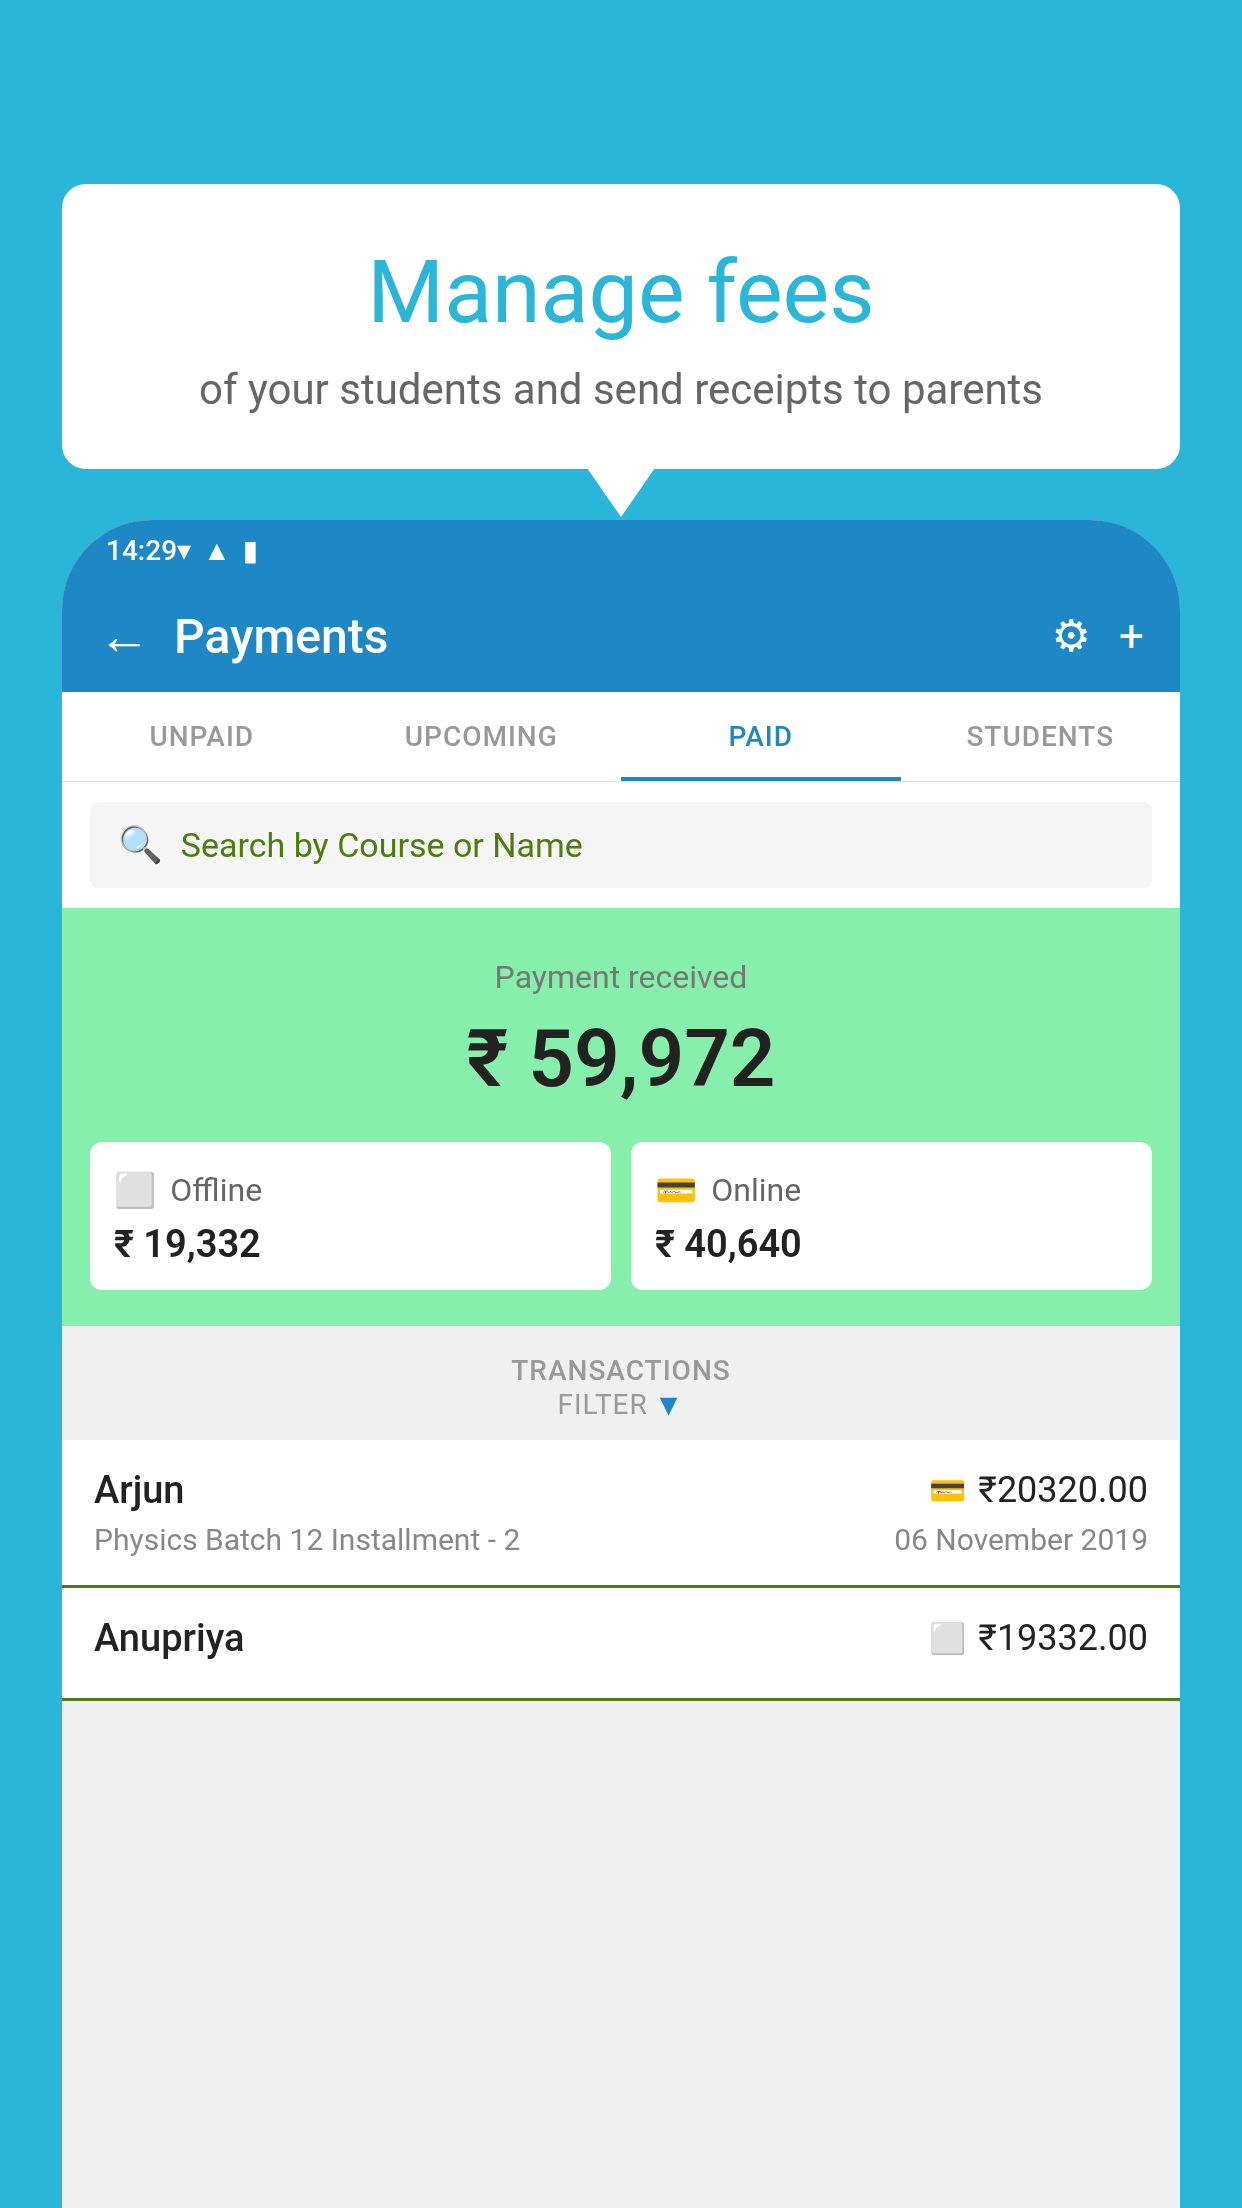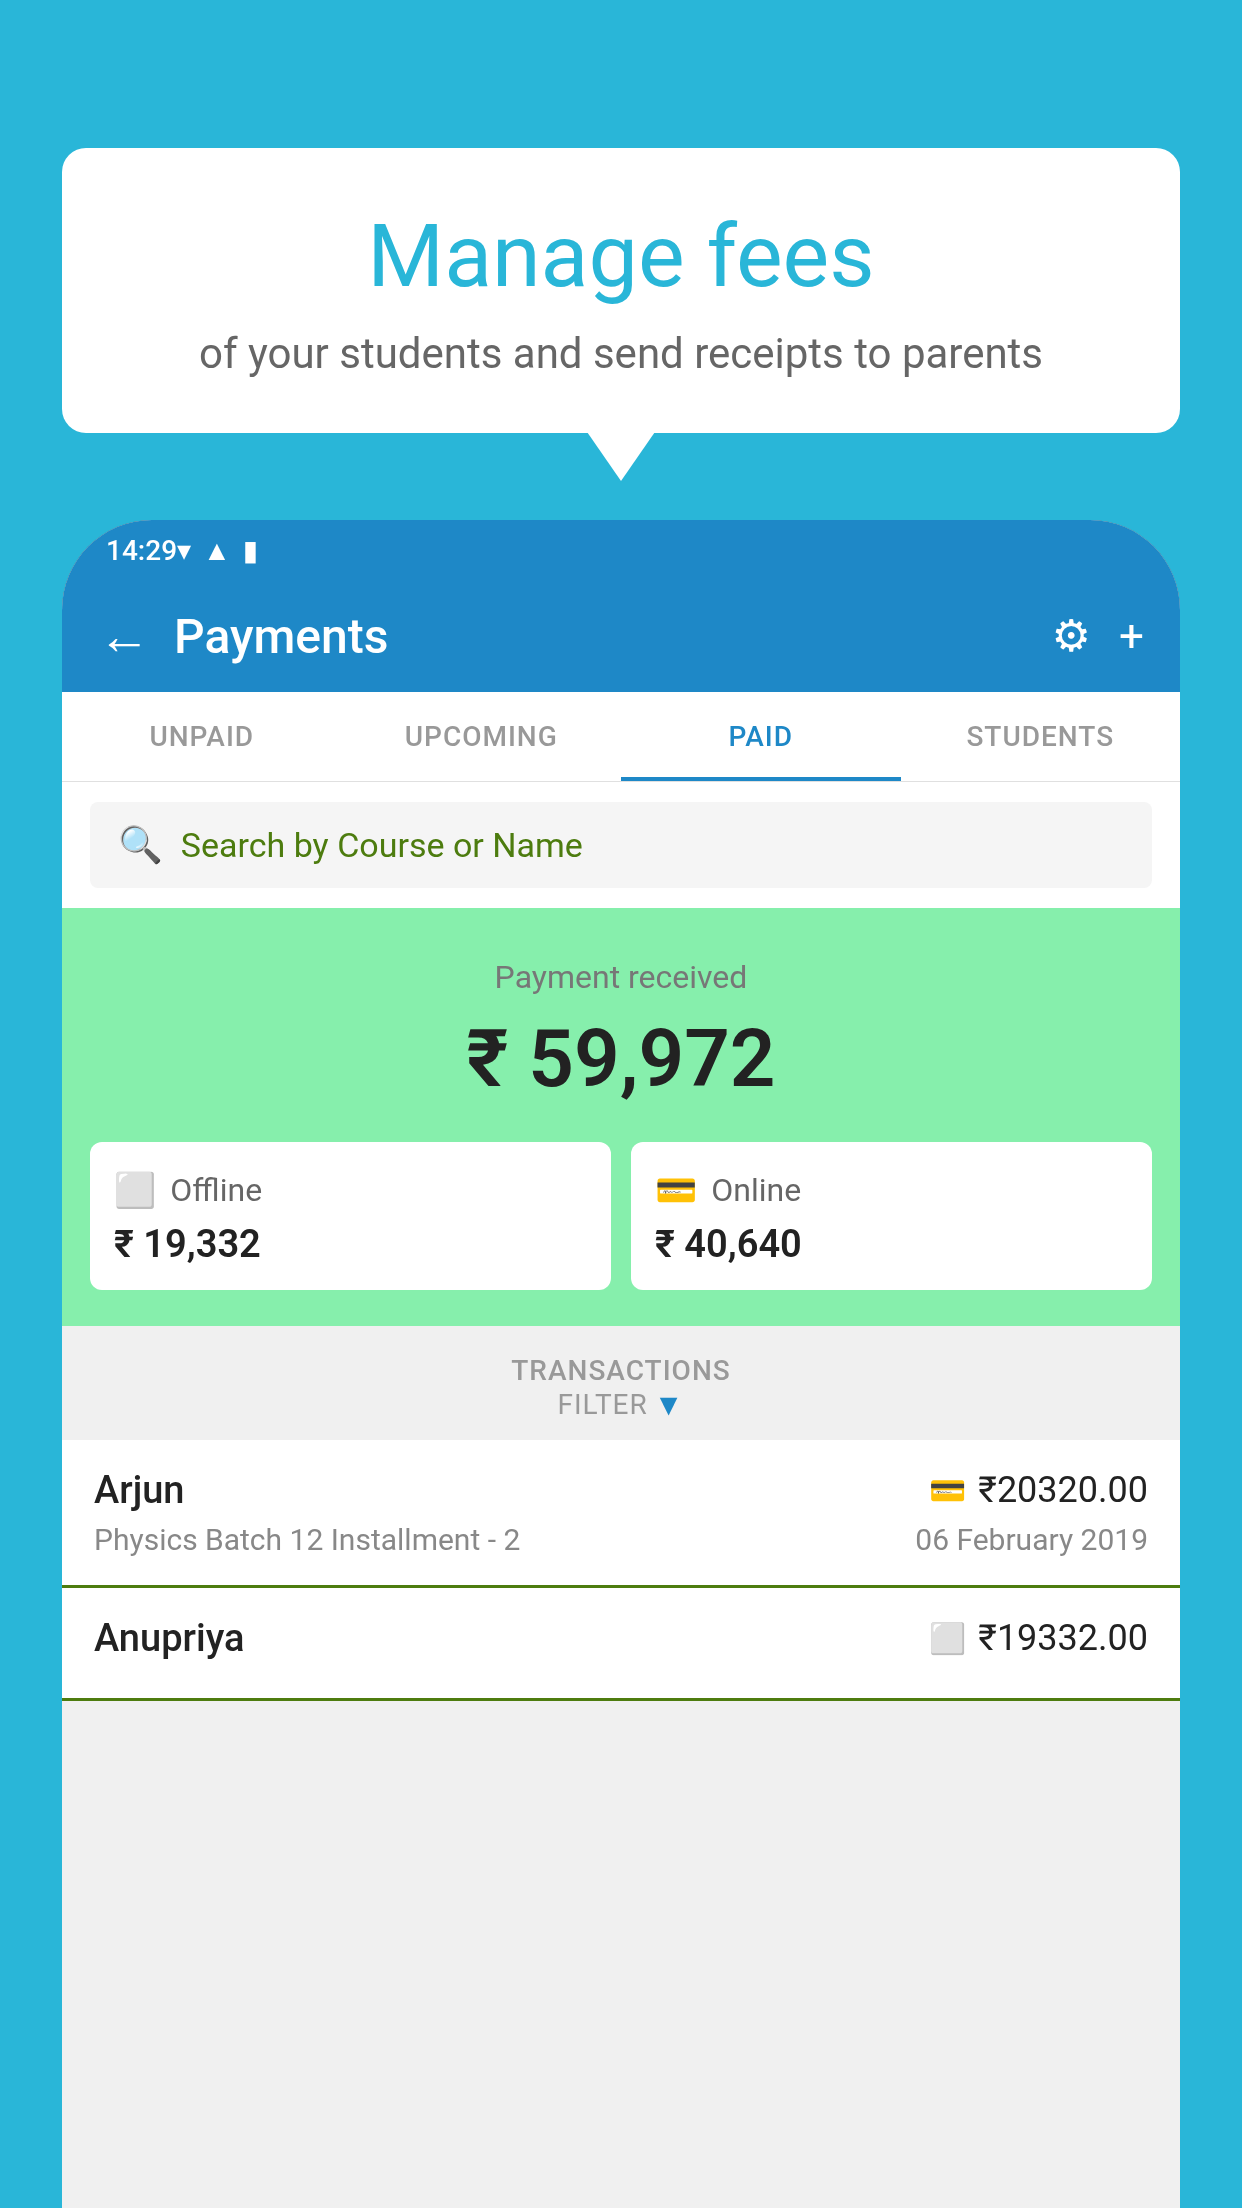--- a/index.html
+++ b/index.html
@@ -20,20 +20,21 @@
       left: 62px;
       right: 62px;
     }
 
     .speech-bubble {
       background: white;
       border-radius: 24px;
       padding: 60px 40px 55px;
       text-align: center;
       position: relative;
+      margin-top: 36px;
     }
 
     .speech-bubble::after {
       content: '';
       position: absolute;
       bottom: -48px;
       left: 50%;
       transform: translateX(-50%);
       width: 0;
       height: 0;
@@ -420,21 +421,21 @@
         <div class="transaction-row">
           <div class="transaction-row-top">
             <span class="transaction-name">Arjun</span>
             <div class="transaction-amount-container">
               <span class="transaction-icon">💳</span>
               <span class="transaction-amount">₹20320.00</span>
             </div>
           </div>
           <div class="transaction-row-bottom">
             <span class="transaction-course">Physics Batch 12 Installment - 2</span>
-            <span class="transaction-date">06 February 2019</span>
+            <span class="transaction-date">06 November 2019</span>
           </div>
         </div>
 
         <div class="transaction-row">
           <div class="transaction-row-top">
             <span class="transaction-name">Anupriya</span>
             <div class="transaction-amount-container">
               <span class="transaction-icon">⬜</span>
               <span class="transaction-amount">₹19332.00</span>
             </div>

